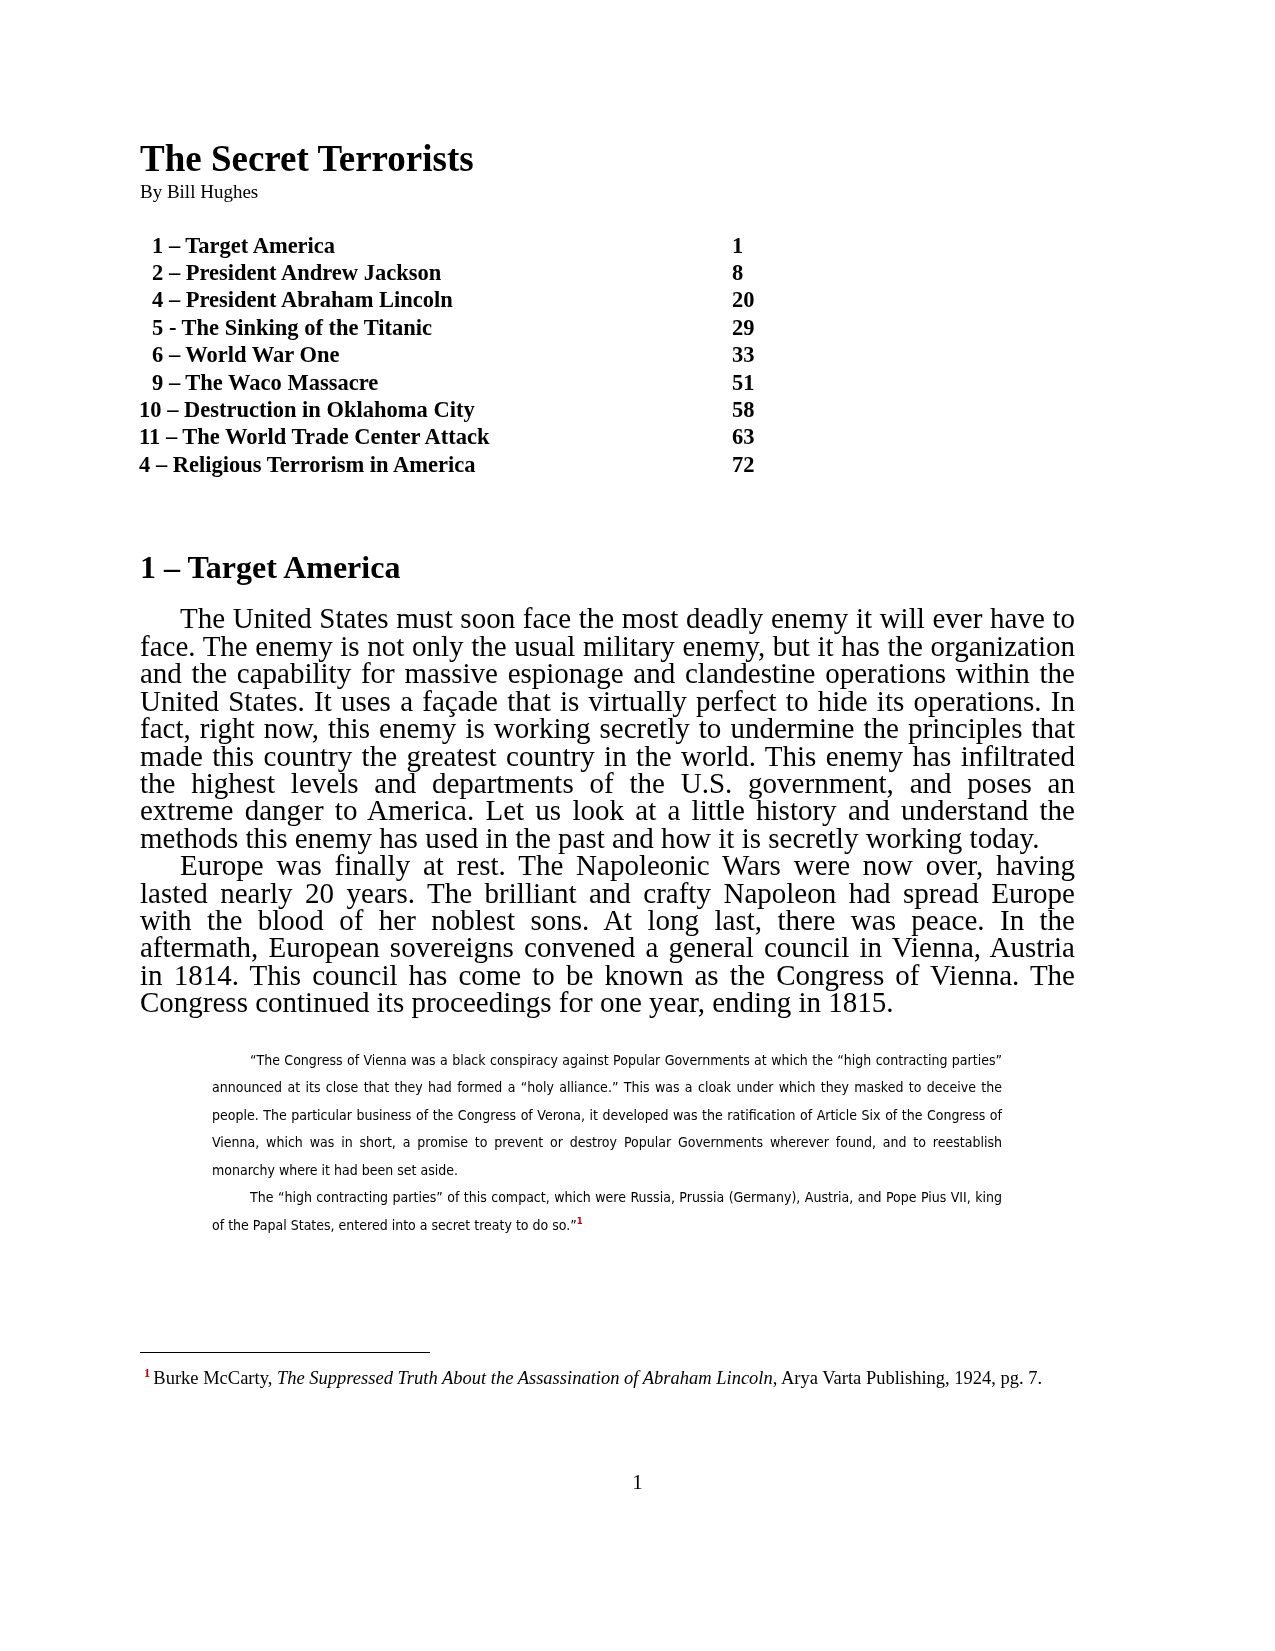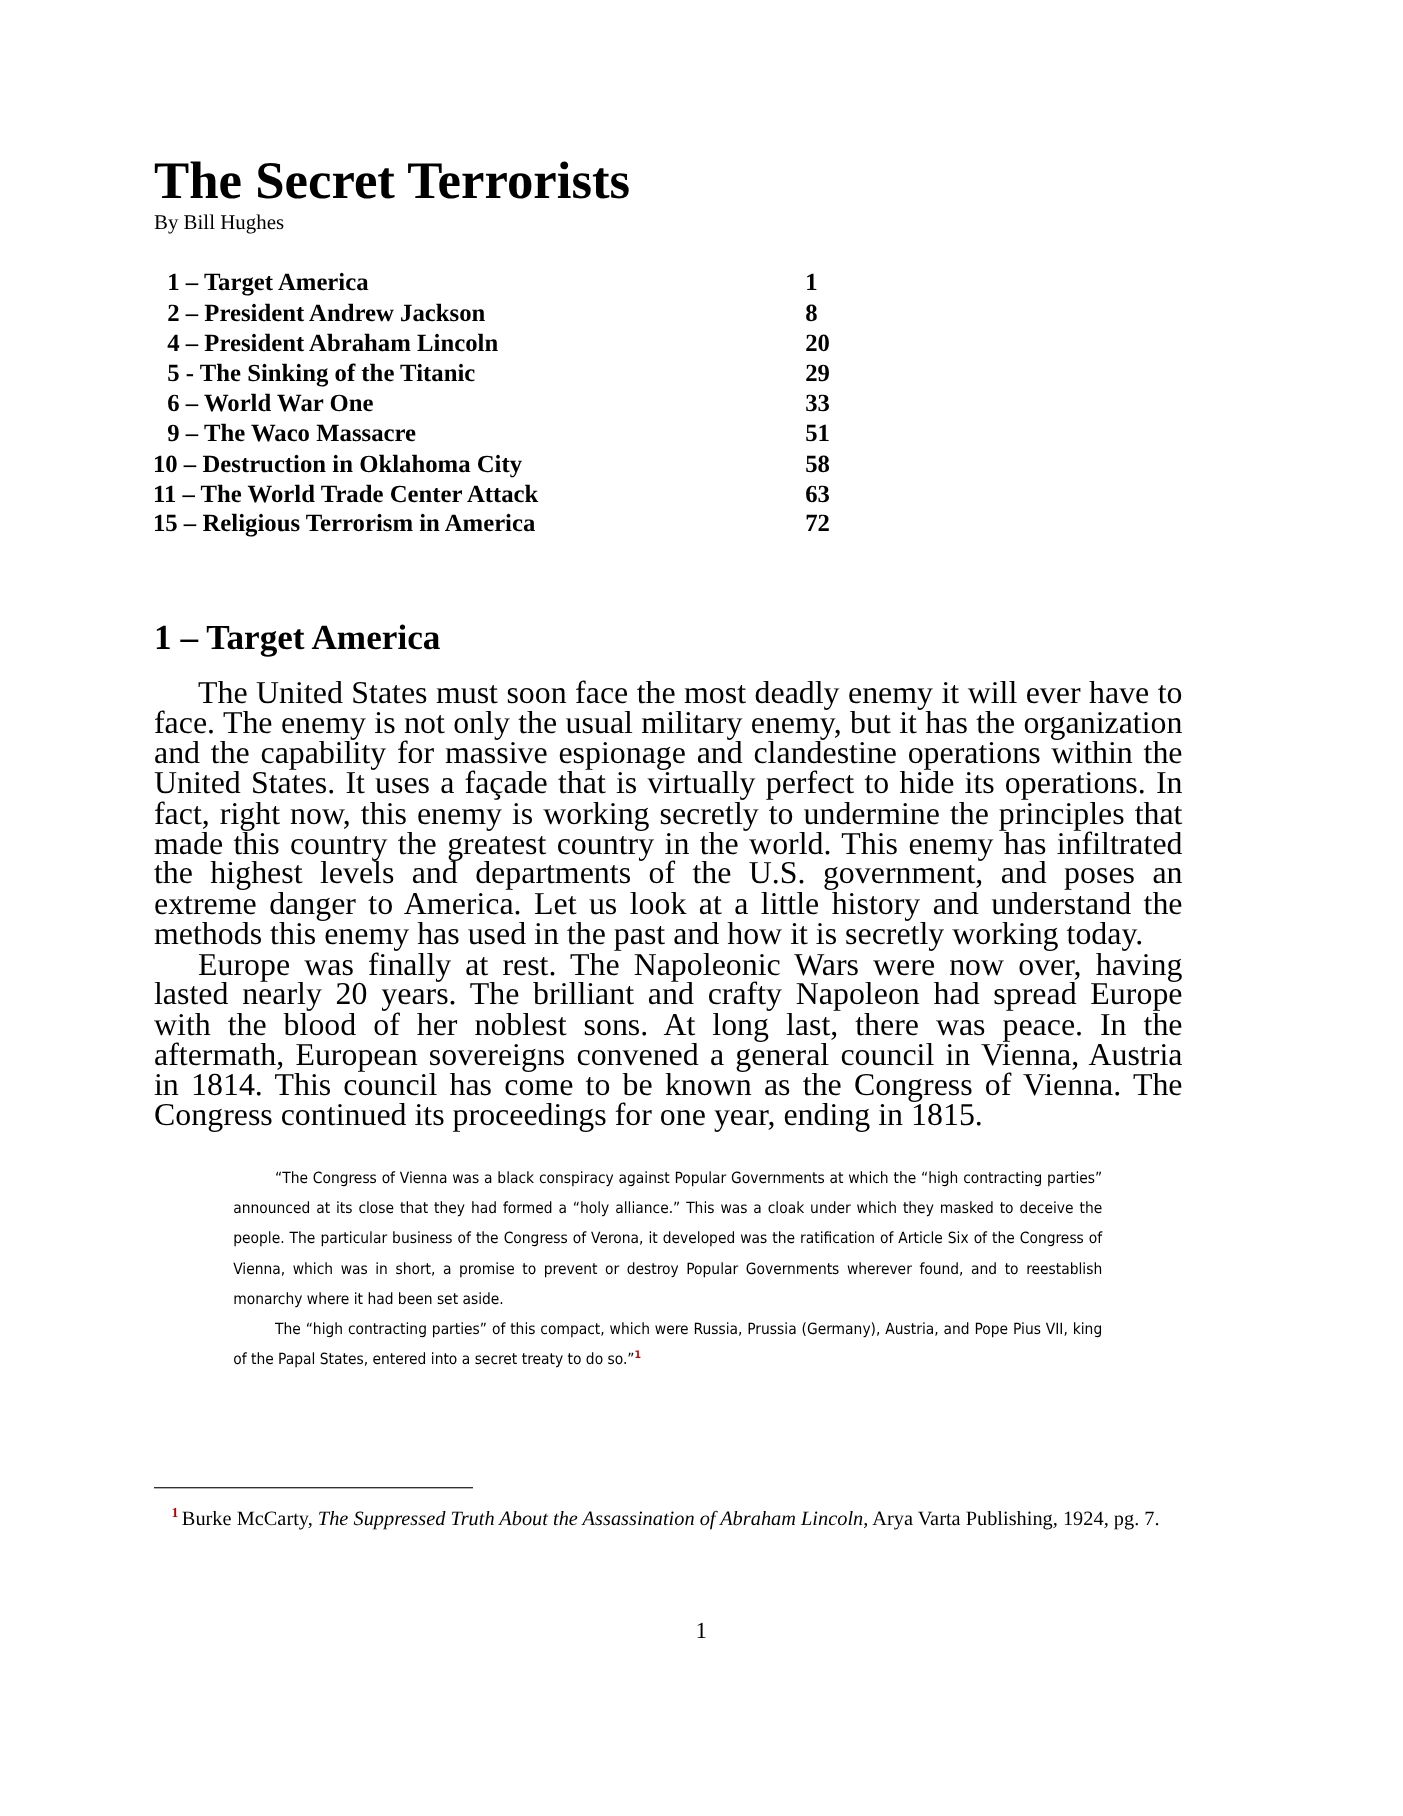--- a/index.html
+++ b/index.html
@@ -29,21 +29,21 @@
     position: absolute;
     left: 140px;
     top: 140px;
     width: 935px;
   }
 
   
   .doc-title {
     font-family: "Liberation Serif", "DejaVu Serif", serif;
     font-weight: bold;
-    font-size: 48px;
+    font-size: 37px;
     line-height: 1.05;
     letter-spacing: 0px;
     margin: 0 0 2px 0;
   }
   .doc-byline {
     font-family: "Liberation Serif", "DejaVu Serif", serif;
     font-size: 19px;
     line-height: 1.2;
     margin: 2px 0 0 0;
   }
@@ -129,21 +129,21 @@
   .footnote-rule {
     width: 290px;
     height: 0;
     border-top: 1.3px solid #000;
     margin: 0 0 13px 0;
   }
   .footnote-text {
     font-size: 18.5px;
     line-height: 25px;
     text-align: left;
-    margin: 16px;
+    margin: 4px;
   }
   .footnote-text .fn-num {
     color: #c00000;
     font-weight: bold;
     font-size: 0.68em;
     vertical-align: super;
     line-height: 0;
     margin-right: 3px;
   }
   .footnote-text .italic { font-style: italic; }
@@ -204,21 +204,21 @@
         <span class="toc-label">10 – Destruction in Oklahoma City</span>
         <span class="toc-spacer"></span>
         <span class="toc-page">58</span>
       </div>
       <div class="toc-row num-wide">
         <span class="toc-label">11 – The World Trade Center Attack</span>
         <span class="toc-spacer"></span>
         <span class="toc-page">63</span>
       </div>
       <div class="toc-row num-wide">
-        <span class="toc-label">15 – Religious Terrorism in America</span>
+        <span class="toc-label">4 – Religious Terrorism in America</span>
         <span class="toc-spacer"></span>
         <span class="toc-page">72</span>
       </div>
     </div>
 
     <h2 class="chapter-heading">1 – Target America</h2>
 
     <p class="body-para first">The United States must soon face the most deadly enemy it will ever have to face. The enemy is not only the usual military enemy, but it has the organization and the capability for massive espionage and clandestine operations within the United States. It uses a façade that is virtually perfect to hide its operations. In fact, right now, this enemy is working secretly to undermine the principles that made this country the greatest country in the world. This enemy has infiltrated the highest levels and departments of the U.S. government, and poses an extreme danger to America. Let us look at a little history and understand the methods this enemy has used in the past and how it is secretly working today.</p>
 
     <p class="body-para">Europe was finally at rest. The Napoleonic Wars were now over, having lasted nearly 20 years. The brilliant and crafty Napoleon had spread Europe with the blood of her noblest sons. At long last, there was peace. In the aftermath, European sovereigns convened a general council in Vienna, Austria in 1814. This council has come to be known as the Congress of Vienna. The Congress continued its proceedings for one year, ending in 1815.</p>

